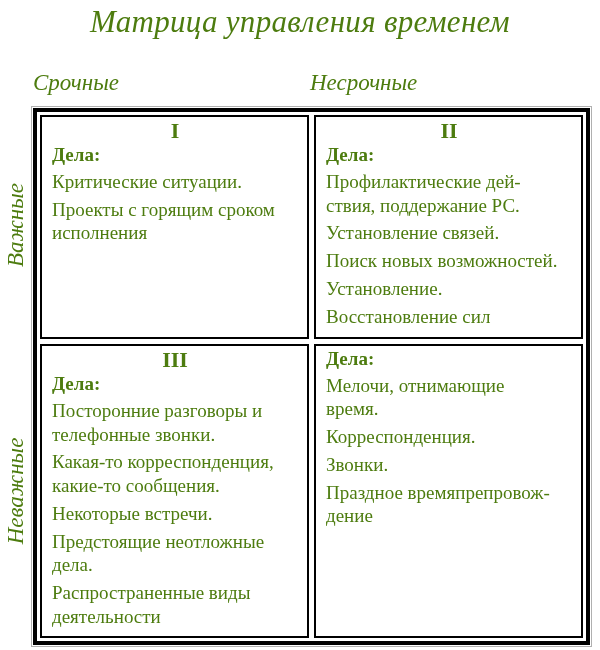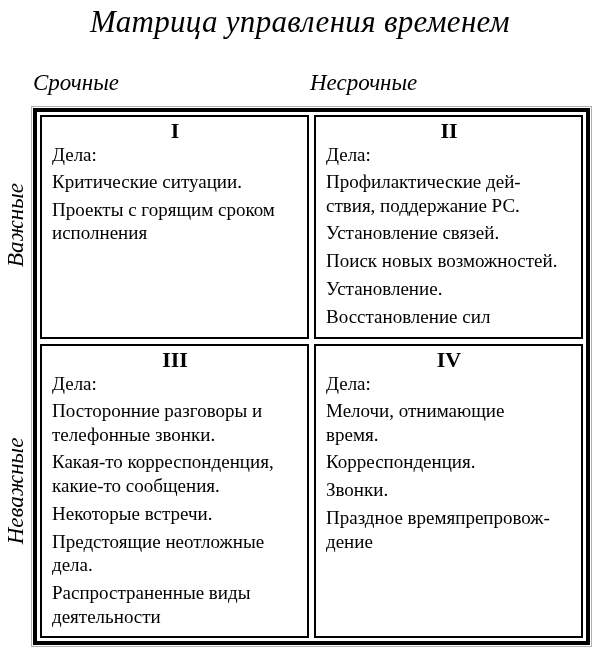--- a/index.html
+++ b/index.html
@@ -2,21 +2,21 @@
 <html><head>
 <meta charset="utf-8">
 <style>
   html, body { margin: 0; padding: 0; background: #ffffff; }
   .page {
     position: relative;
     width: 600px;
     height: 650px;
     background: #ffffff;
     font-family: "Liberation Serif", "DejaVu Serif", serif;
-    color: #000000;
+    color: #4d7c0f;
     overflow: hidden;
   }
   .title {
     position: absolute;
     top: 4px;
     left: 0;
     width: 100%;
     margin: 0;
     text-align: center;
     font-style: italic;
@@ -73,21 +73,21 @@
     background: #ffffff;
     overflow: hidden;
   }
   .q-numeral {
     text-align: center;
     font-weight: bold;
     font-size: 22px;
     line-height: 1.15;
   }
   .q-label {
-    font-weight: normal;
+    font-weight: bold;
     font-size: 19px;
     line-height: 1.3;
     margin: 0 0 2px 0;
   }
   .q-item {
     margin: 0 0 4px 0;
     font-size: 19px;
     line-height: 1.25;
     white-space: pre-line;
   }
@@ -138,21 +138,20 @@
       <p class="q-item">Какая-то корреспонденция,
 какие-то сообщения.</p>
       <p class="q-item">Некоторые встречи.</p>
       <p class="q-item">Предстоящие неотложные
 дела.</p>
       <p class="q-item">Распространенные виды
 деятельности</p>
     </section>
 
     <section class="quadrant">
-      <div class="q-numeral">IV</div>
       <div class="q-label">Дела:</div>
       <p class="q-item">Мелочи, отнимающие
 время.</p>
       <p class="q-item">Корреспонденция.</p>
       <p class="q-item">Звонки.</p>
       <p class="q-item">Праздное времяпрепровож-
 дение</p>
     </section>
 
   </div>

